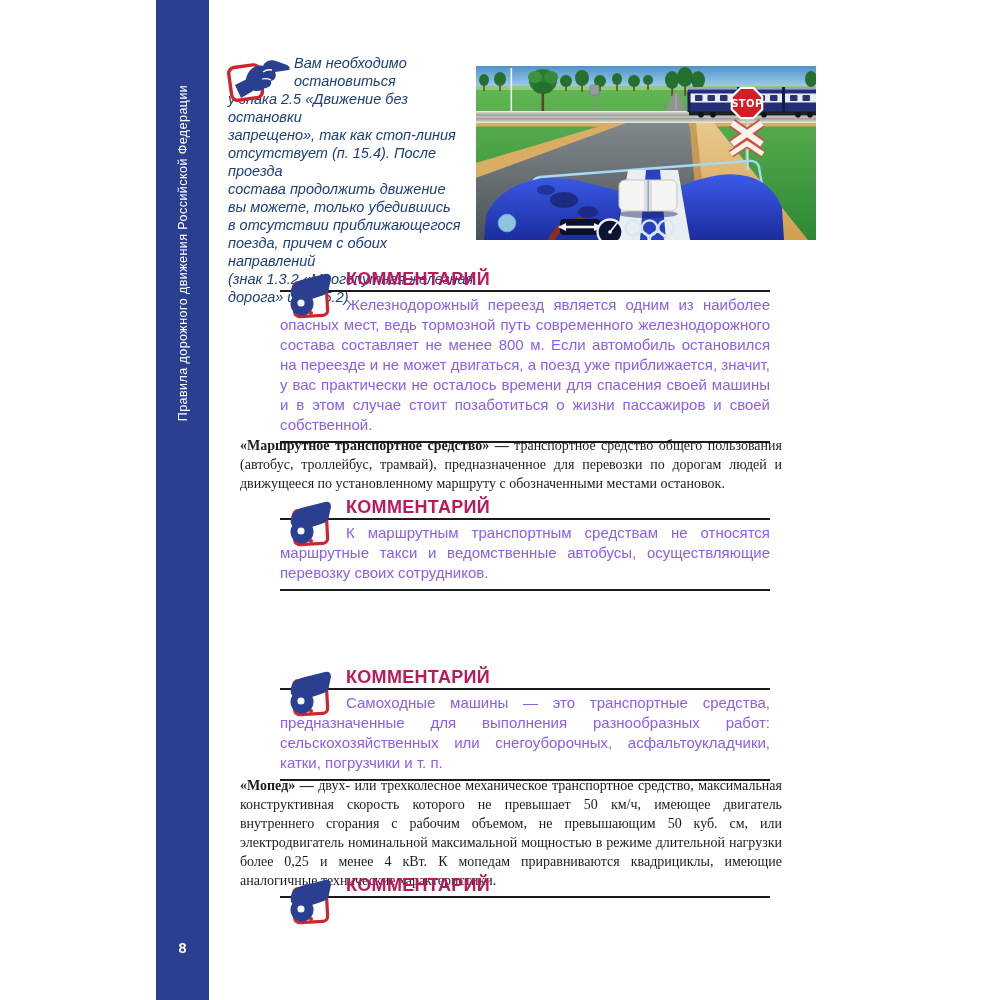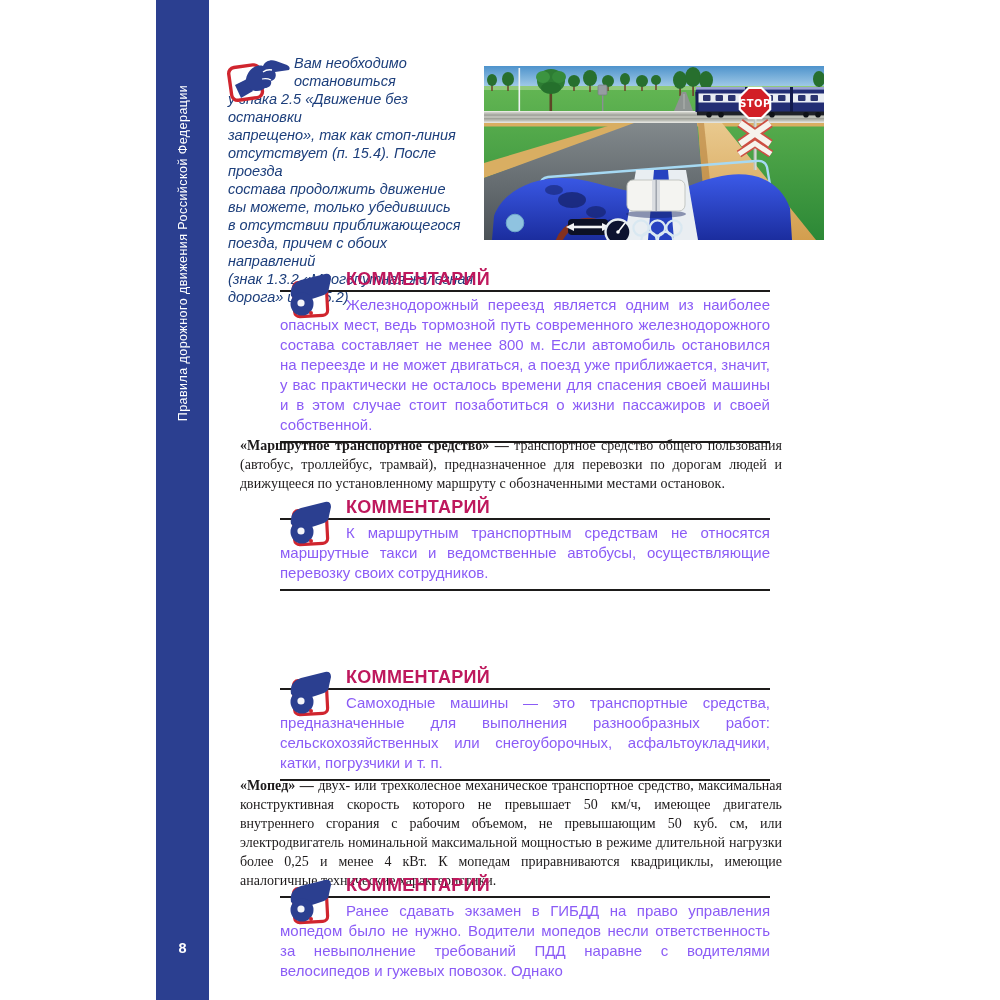--- a/index.html
+++ b/index.html
@@ -17,21 +17,21 @@
   .content{position:absolute;left:228px;top:0;width:542px;height:1000px;}
 
   
   .intro{position:absolute;left:0;top:54px;width:246px;color:#1c3e7b;font-style:italic;
          font-size:14.5px;line-height:18px;}
   .intro-lead{margin-left:66px;white-space:pre-line;}
   .intro-body{white-space:pre-line;}
   .hand{position:absolute;left:-2px;top:-2px;width:64px;height:52px;}
 
   
-  .scene{position:absolute;left:248px;top:58px;width:340px;height:174px;margin:0;padding:8px;
+  .scene{position:absolute;left:240px;top:58px;width:340px;height:174px;margin:0;padding:8px;
          overflow:hidden;}
 
   
   .comment{position:absolute;left:52px;width:490px;}
   .c-icon{position:absolute;left:4px;top:-3px;width:52px;height:56px;}
   .c-label{display:block;margin-left:66px;font-weight:bold;font-size:18px;letter-spacing:.3px;
            color:#be185d;line-height:15px;}
   .c-rule{height:2px;background:#1d1b1a;margin-top:3px;}
   .c-rule.bottom{margin-top:6px;}
   .c-text{margin:3px 0 0 0;font-size:15px;line-height:20px;text-align:justify;
@@ -307,17 +307,16 @@
         <svg width="52" height="56" viewBox="0 0 52 56">
           <rect x="10" y="13" width="33" height="34" rx="5" fill="#ffffff" stroke="#d0252e" stroke-width="3.2" transform="rotate(-3 26 30)"></rect>
           <path d="M7,27 Q5,15 17,11 L41,5 Q47,4 47,10 L45,19 Q45,25 37,27 L31,29 Q15,35 7,27 Z" fill="#2b3f90"></path>
           <circle cx="18" cy="35" r="11.5" fill="#2b3f90"></circle>
           <circle cx="17" cy="34" r="3.6" fill="#ffffff" opacity=".95"></circle>
           <circle cx="27" cy="44" r="2" fill="#d0252e"></circle>
         </svg>
       </span>
       <span class="c-label">КОММЕНТАРИЙ</span>
       <div class="c-rule"></div>
-      <p class="c-text">Ранее сдавать экзамен в ГИБДД на право управления мопедом было не нужно. Водители мопедов несли ответственность за невыполнение требований ПДД наравне с водителями велосипедов и гужевых повозок. Однако</p>
     </section>
 
   </main>
 </div>
 
 </body></html>

